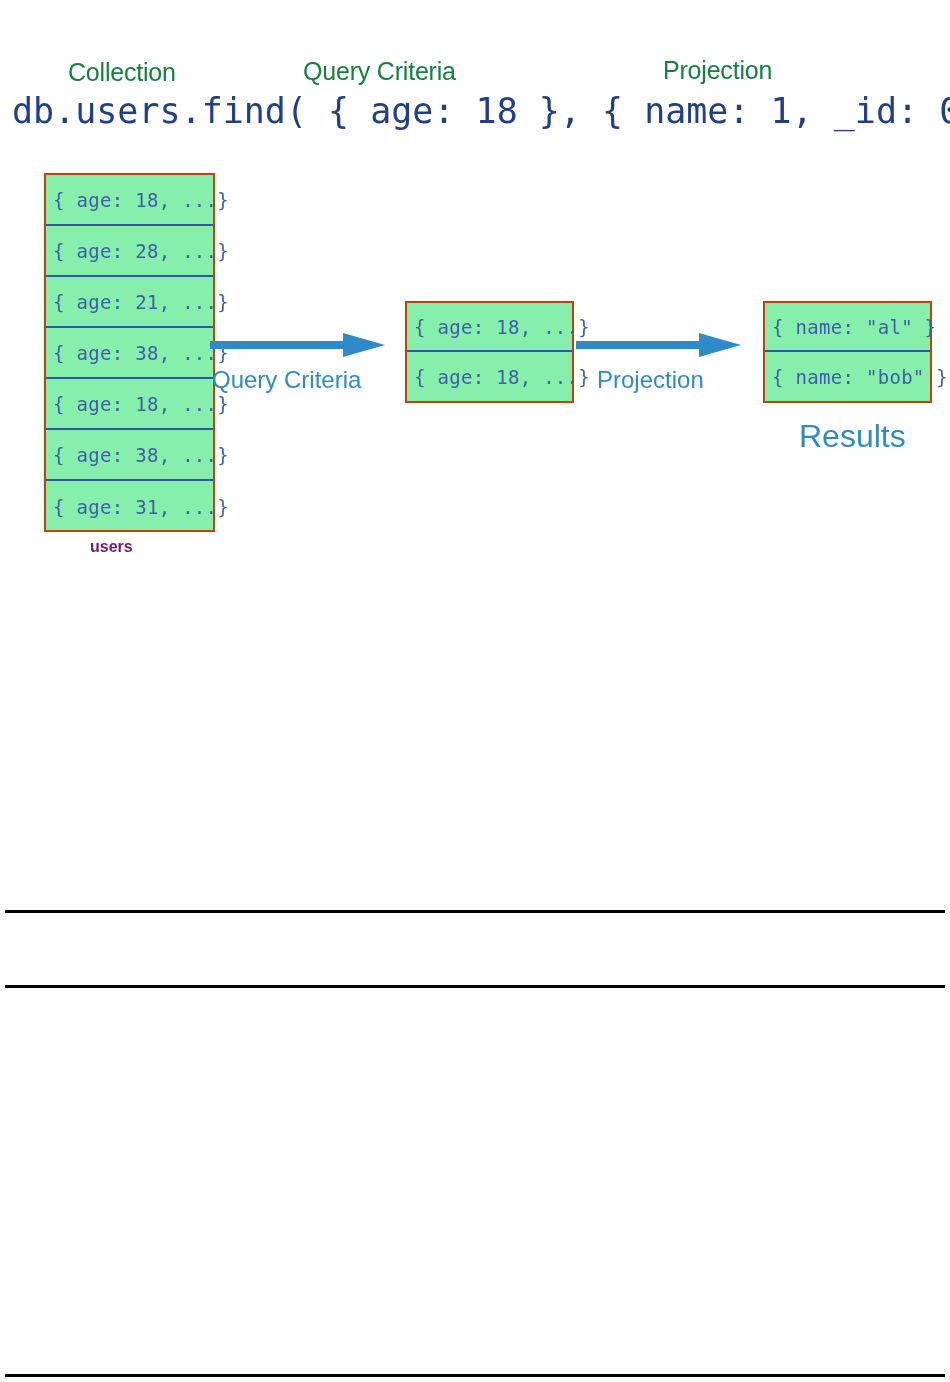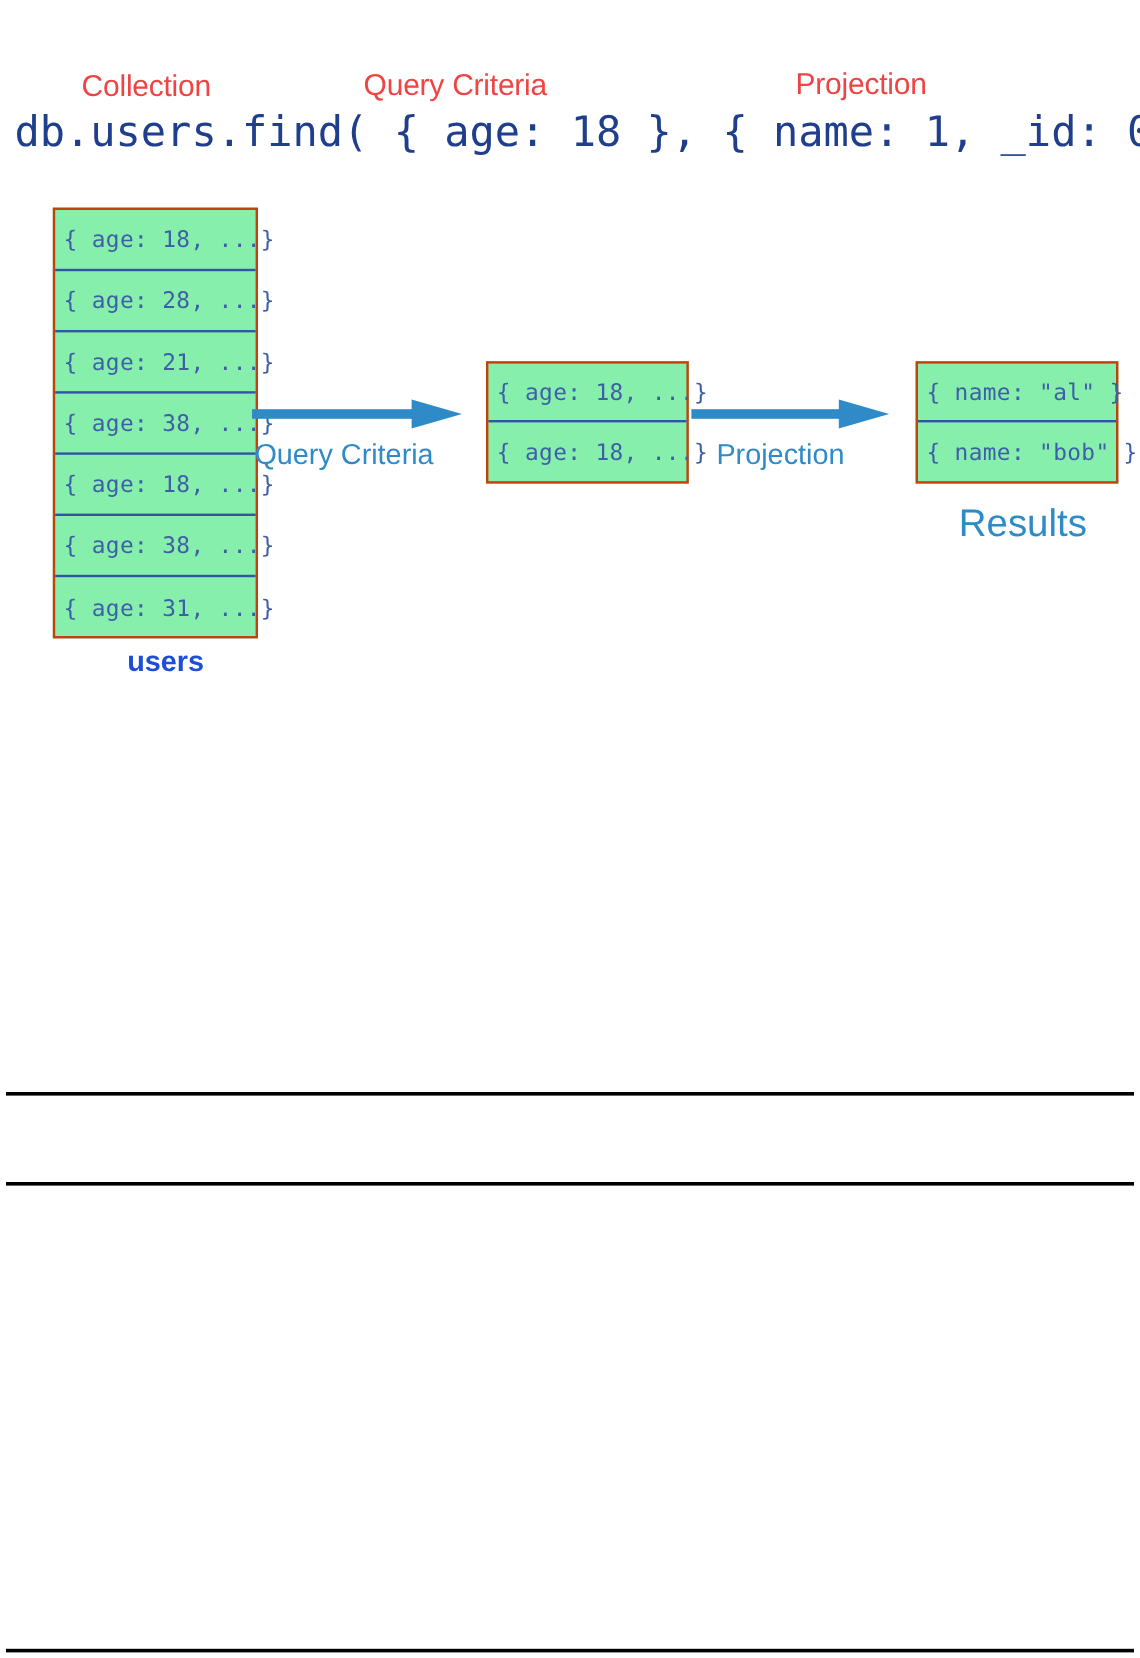--- a/index.html
+++ b/index.html
@@ -12,21 +12,21 @@
     height: 1382px;
     position: relative;
     overflow: hidden;
     font-family: "Liberation Sans", sans-serif;
     -webkit-font-smoothing: antialiased;
   }
 
   
   .annot-label {
     position: absolute;
-    color: #ef4444;
+    color: #15803d;
     font-family: "Liberation Sans", sans-serif;
     font-size: 25px;
     font-weight: 400;
     white-space: nowrap;
     letter-spacing: -0.2px;
   }
   #label-collection  { left: 68px;  top: 58px; }
   #label-query-crit  { left: 303px; top: 57px; }
   #label-projection  { left: 663px; top: 56px; }
 
@@ -73,26 +73,25 @@
   #matched-box { left: 393px; top: 301px; width: 169px; height: 102px; }
   #matched-box .doc-row { height: 49px; }
 
   
   #results-box { left: 751px; top: 301px; width: 169px; height: 102px; }
   #results-box .doc-row { height: 49px; }
 
   
   .caption-dark {
     position: absolute;
-    color: #1d4ed8;
+    color: #701a75;
     font-family: "Liberation Sans", sans-serif;
     font-weight: 700;
-    font-size: 24px;
+    font-size: 16px;
     white-space: nowrap;
-    margin-left: 16px;
   }
   .caption-light {
     position: absolute;
     color: #2E8BC8;
     font-family: "Liberation Sans", sans-serif;
     font-size: 32px;
     white-space: nowrap;
   }
   #caption-users   { left: 90px;  top: 538px; }
   #caption-results { left: 799px; top: 418px; }

